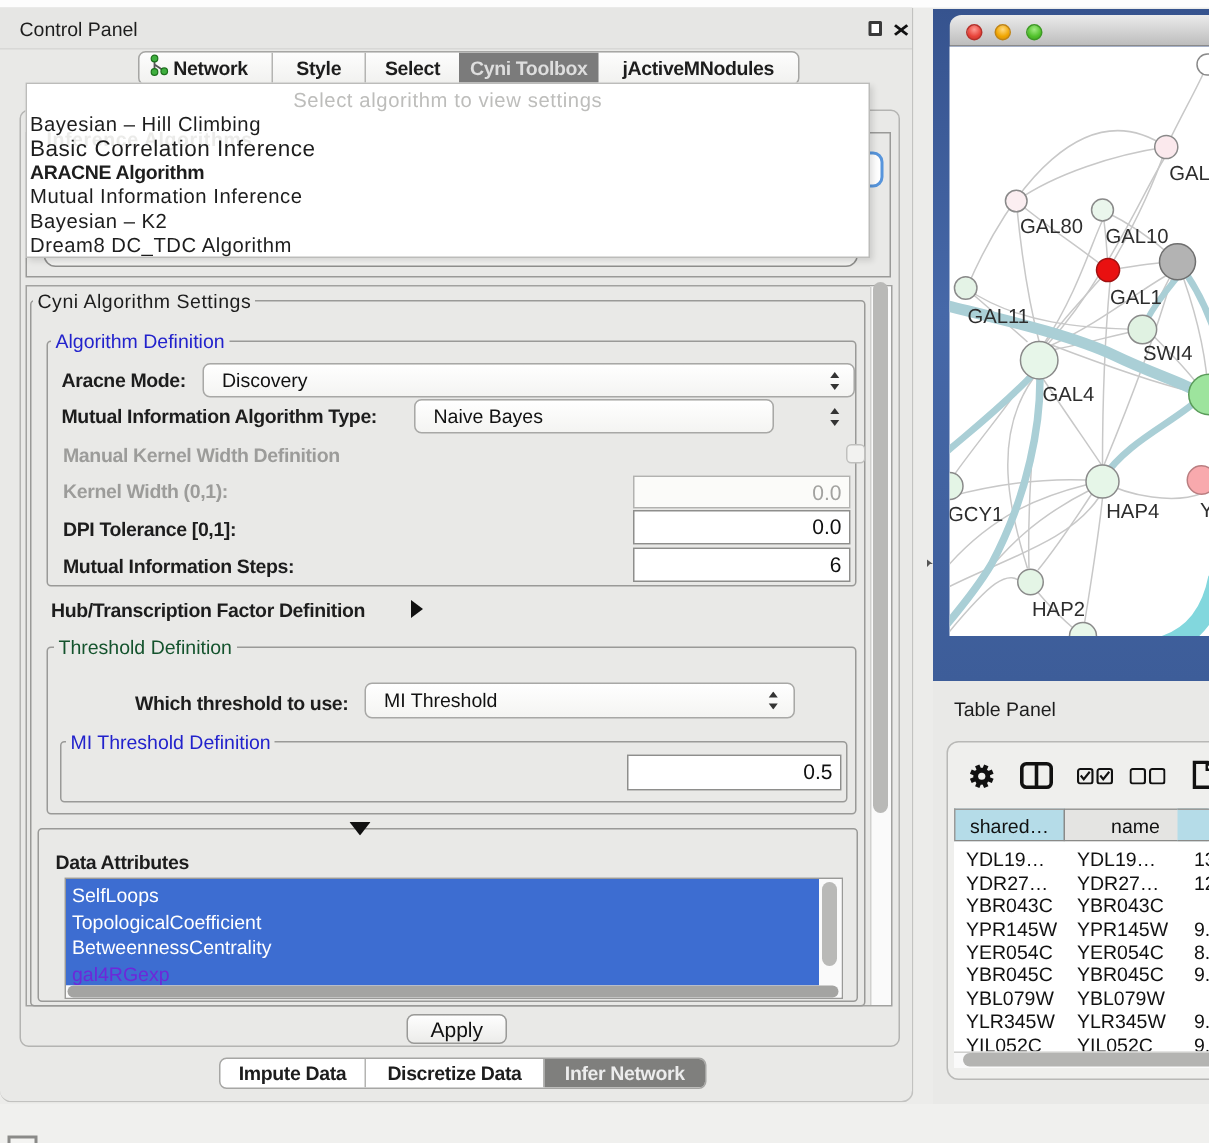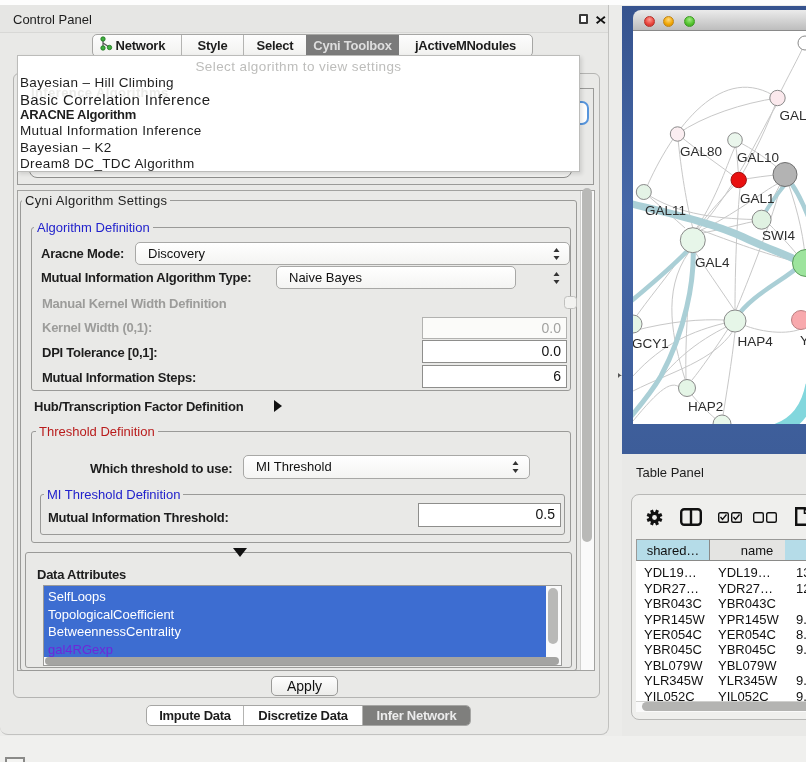--- a/index.html
+++ b/index.html
@@ -83,33 +83,32 @@
   <div class="abs" style="left:422px;top:335px;width:145px;height:23px;background:#fff;border:1.5px solid #8e8e8c;font-size:14px;color:#111;text-align:right;line-height:20px;padding-right:5px;">0.0</div>
   <div class="abs b13" style="left:42px;top:365px;">Mutual Information Steps:</div>
   <div class="abs" style="left:422px;top:360px;width:145px;height:23px;background:#fff;border:1.5px solid #8e8e8c;font-size:14px;color:#111;text-align:right;line-height:20px;padding-right:5px;">6</div>
 
   <div class="abs b13" style="left:34px;top:394px;">Hub/Transcription Factor Definition</div>
   <svg class="abs" style="left:273px;top:395px;" width="10" height="12" viewBox="0 0 10 12">
       <path d="M1,0 L9,6 L1,12 Z" fill="#111"></path>
     </svg>
 
   <div class="abs" style="left:31px;top:426px;width:540px;height:112px;border:1px solid #9a9a98;border-radius:3px;"></div>
-  <div class="abs r13" style="left:36px;top:419px;background:#e9e9e7;padding:0 3px;color:#b91c1c;">Threshold Definition</div>
+  <div class="abs r13" style="left:36px;top:419px;background:#e9e9e7;padding:0 3px;color:#14532d;">Threshold Definition</div>
   <div class="abs b13" style="left:90px;top:456px;">Which threshold to use:</div>
   <div class="abs combo" style="left:243px;top:450px;width:287px;height:24px;">
     <span style="margin-left:12px;">MI Threshold</span>
   </div>
   <svg class="abs" style="left:512px;top:456px;" width="7" height="12" viewBox="0 0 7 12">
       <path d="M3.5,0 L6.5,4 L0.5,4 Z" fill="#333"></path>
       <path d="M3.5,12 L6.5,8 L0.5,8 Z" fill="#333"></path>
     </svg>
 
   <div class="abs" style="left:40px;top:489px;width:525px;height:41px;border:1px solid #9a9a98;border-radius:3px;"></div>
   <div class="abs r13" style="left:44px;top:482px;background:#e9e9e7;padding:0 3px;color:#2222cc;">MI Threshold Definition</div>
-  <div class="abs b13" style="left:48px;top:505px;">Mutual Information Threshold:</div>
   <div class="abs" style="left:418px;top:498px;width:143px;height:24px;background:#fff;border:1.5px solid #8e8e8c;font-size:14px;color:#111;text-align:right;line-height:21px;padding-right:5px;">0.5</div>
 
   <div class="abs" style="left:25px;top:547px;width:547px;height:116px;border:1px solid #9a9a98;border-radius:3px;"></div>
   <svg class="abs" style="left:233px;top:543px;" width="14" height="9" viewBox="0 0 14 9">
       <path d="M0,0 L14,0 L7,9 Z" fill="#111"></path>
     </svg>
   <div class="abs b13" style="left:37px;top:562px;">Data Attributes</div>
 
   <div class="abs" style="left:43px;top:580px;width:519px;height:81px;border:1px solid #9a9a98;background:#fff;"></div>
   <div class="abs" style="left:44px;top:581px;width:502px;height:71px;background:#3d6dd1;"></div>

